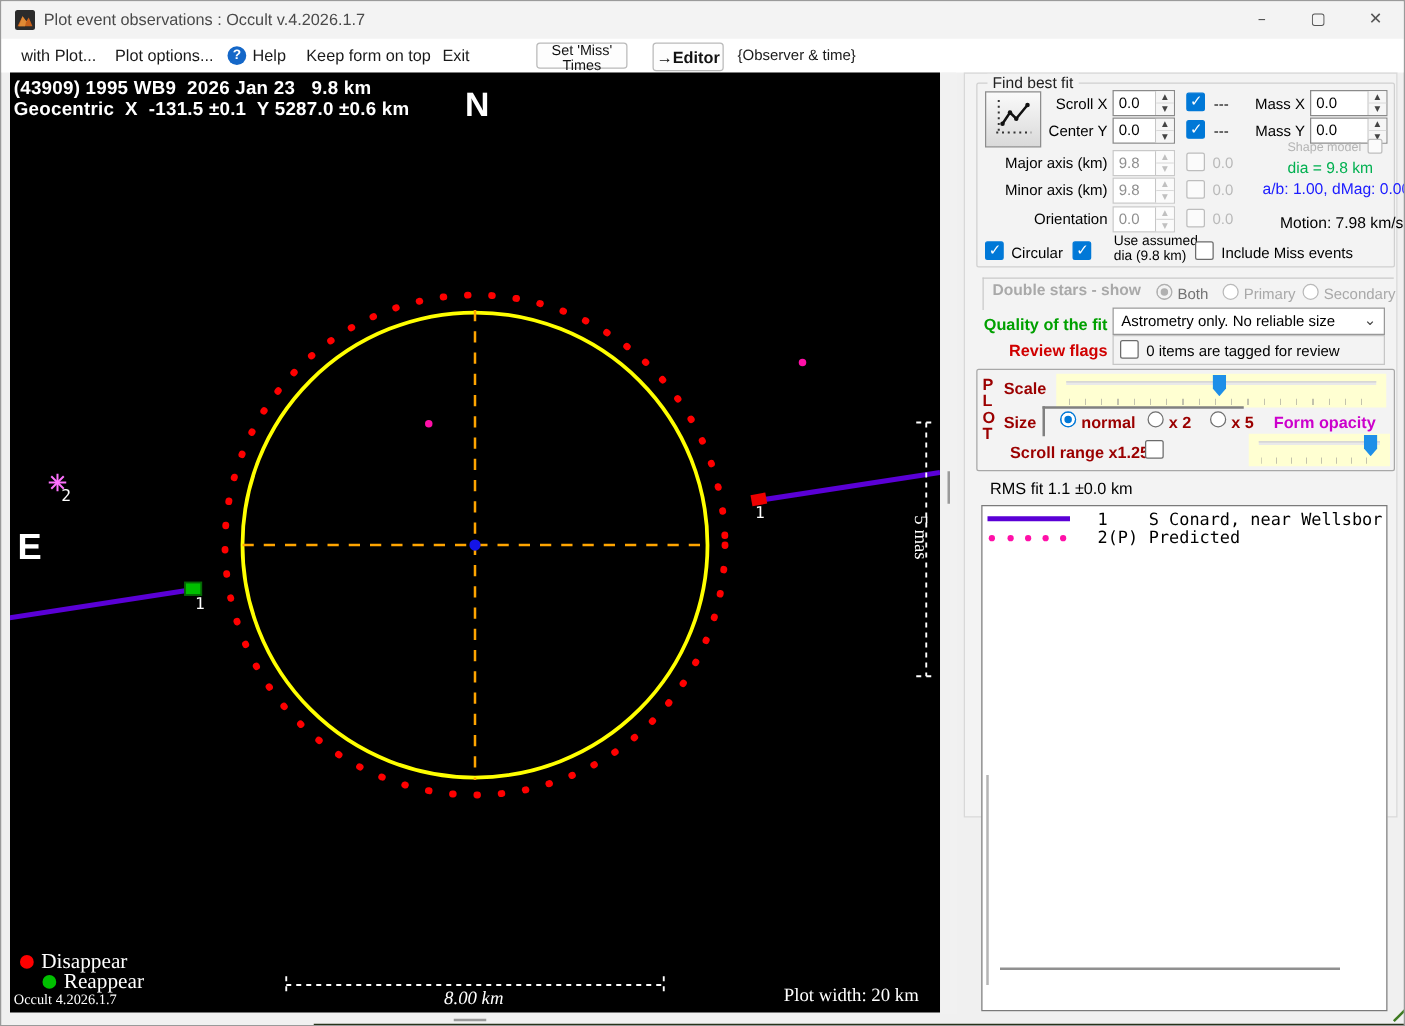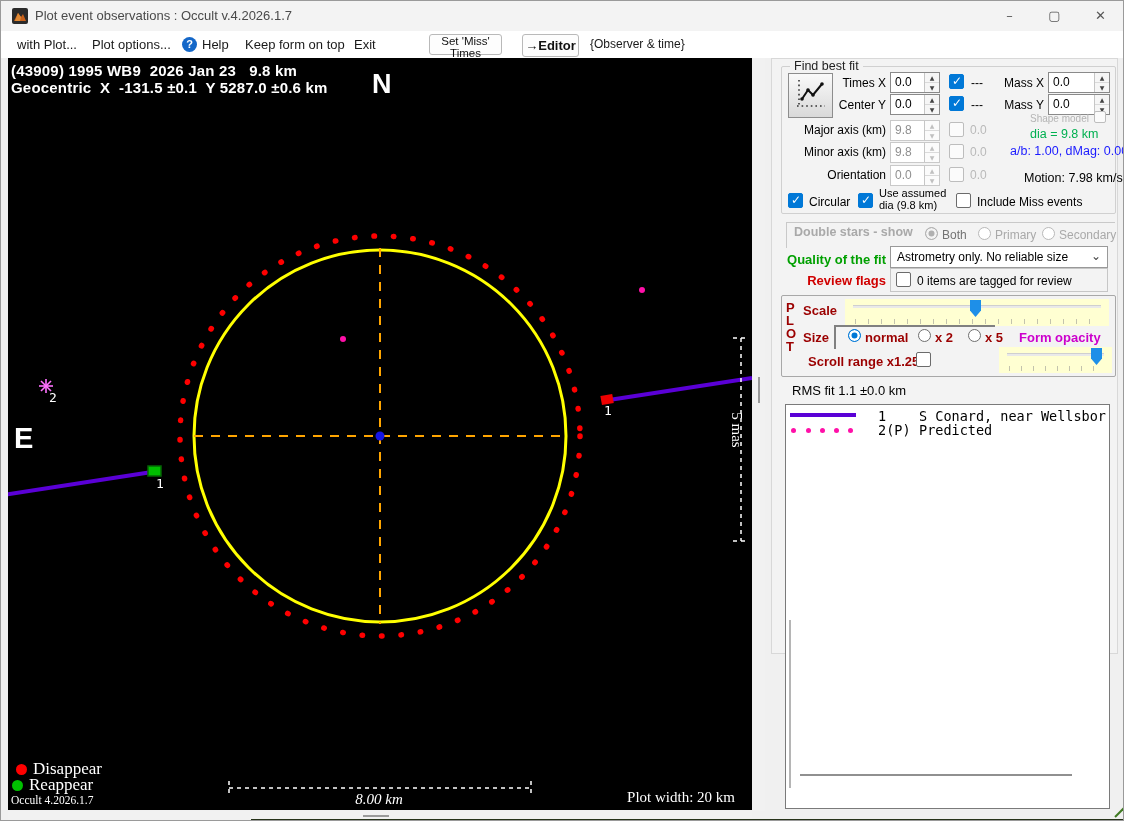--- a/index.html
+++ b/index.html
@@ -138,21 +138,21 @@
 
     <div class="ptext phdr" style="left:3px; top:4px;">(43909) 1995 WB9  2026 Jan 23   9.8 km</div>
     <div class="ptext phdr" style="left:3px; top:21px;">Geocentric  X  -131.5 ±0.1  Y 5287.0 ±0.6 km</div>
     <div class="ptext" style="left:364px; top:11px; font-size:27px; font-weight:bold;">N</div>
     <div class="ptext" style="left:6px; top:364px; font-size:29px; font-weight:bold;">E</div>
     <div class="mlabel" style="left:596px; top:345px;">1</div>
     <div class="mlabel" style="left:148px; top:418px;">1</div>
     <div class="mlabel" style="left:41px; top:332px;">2</div>
     <div class="ptext serif" style="left:321px; top:733px; width:100px; text-align:center; font-style:italic; font-size:15px;">8.00 km</div>
     <div class="ptext serif" style="left:8px; top:701px; font-size:17px;"><span class="legend-dot" style="background:#FF0000;"></span><span>Disappear</span></div>
-    <div class="ptext serif" style="left:4px; top:717px; font-size:17px;"><span class="legend-dot" style="background:#00C000;"></span><span>Reappear</span></div>
+    <div class="ptext serif" style="left:26px; top:717px; font-size:17px;"><span class="legend-dot" style="background:#00C000;"></span><span>Reappear</span></div>
     <div class="ptext serif" style="left:3px; top:736px; font-size:11.5px;">Occult 4.2026.1.7</div>
     <div class="ptext serif" style="left:531px; top:731px; width:196px; text-align:right; font-size:15px;">Plot width: 20 km</div>
   </div>
 
   <div class="sb" style="left:752px; top:57px; width:12px; height:753px;">
     <div class="sb-thumb" style="left:5px; top:319px; width:2px; height:26px;"></div>
   </div>
   <div class="sb" style="left:7px; top:810px; width:744px; height:9px;">
     <div class="sb-thumb" style="left:355px; top:4px; width:26px; height:2px;"></div>
   </div>
@@ -167,21 +167,21 @@
         <line x1="5" y1="3" x2="5" y2="29" stroke="#333" stroke-width="1.6" stroke-dasharray="1.6 3"></line>
         <line x1="3" y1="29" x2="31" y2="29" stroke="#333" stroke-width="1.6" stroke-dasharray="1.6 3"></line>
         <polyline points="8,22 14,13 19,18 28,7" fill="none" stroke="#111" stroke-width="2"></polyline>
         <circle cx="8" cy="22" r="1.8" fill="#111"></circle>
           <circle cx="14" cy="13" r="1.8" fill="#111"></circle>
           <circle cx="19" cy="18" r="1.8" fill="#111"></circle>
           <circle cx="28" cy="7" r="1.8" fill="#111"></circle>
       </svg>
     </button>
 
-    <div class="lbl lbl-r" style="left:40px; top:17px; width:74px;">Times X</div>
+    <div class="lbl lbl-r" style="left:40px; top:17px; width:74px;">Scroll X</div>
     <div class="field" style="left:118px; top:13px; width:50px;">
         <span class="val">0.0</span>
         <span class="spin">
           <span>▲</span>
           <span>▼</span>
         </span>
       </div>
     <span class="cb checked" style="left:177px; top:15px;"></span>
     <div class="lbl" style="left:199px; top:17px;">---</div>
     <div class="lbl lbl-r" style="left:230px; top:17px; width:42px;text-align:right;">Mass X</div>
@@ -247,21 +247,21 @@
           <span>▼</span>
         </span>
       </div>
     <span class="cb dis" style="left:177px; top:108px;"></span>
     <div class="lbl" style="left:198px; top:109px; color:#b9b9b9;">0.0</div>
     <div class="lbl" style="left:252px; top:112px; font-size:12.5px;">Motion: 7.98 km/s</div>
 
     <span class="cb checked" style="left:16px; top:134px;"></span>
     <div class="lbl" style="left:37px; top:136px;">Circular</div>
     <span class="cb checked" style="left:86px; top:134px;"></span>
-    <div class="lbl" style="left:107px; top:128px; width:80px; font-size:11px; white-space:normal; line-height:12px;">Use assumed dia (9.8 km)</div>
+    <div class="lbl" style="left:119px; top:128px; width:80px; font-size:11px; white-space:normal; line-height:12px;">Use assumed dia (9.8 km)</div>
     <span class="cb" style="left:184px; top:134px;"></span>
     <div class="lbl" style="left:205px; top:136px;">Include Miss events</div>
 
     <div style="position:absolute; left:14px; top:163px; width:329px; height:26px; border-top:1px solid #c9c9c9; border-left:1px solid #c9c9c9;"></div>
     <div class="lbl" style="left:22px; top:166px; font-weight:bold; font-size:12.5px; color:#a9a9a9;">Double stars - show</div>
     <span class="rd dis sel" style="left:153px; top:168px;"></span>
     <div class="lbl" style="left:170px; top:169px; color:#737373;">Both</div>
     <span class="rd dis" style="left:206px; top:168px;"></span>
     <div class="lbl" style="left:223px; top:169px; color:#a9a9a9;">Primary</div>
     <span class="rd dis" style="left:270px; top:168px;"></span>

